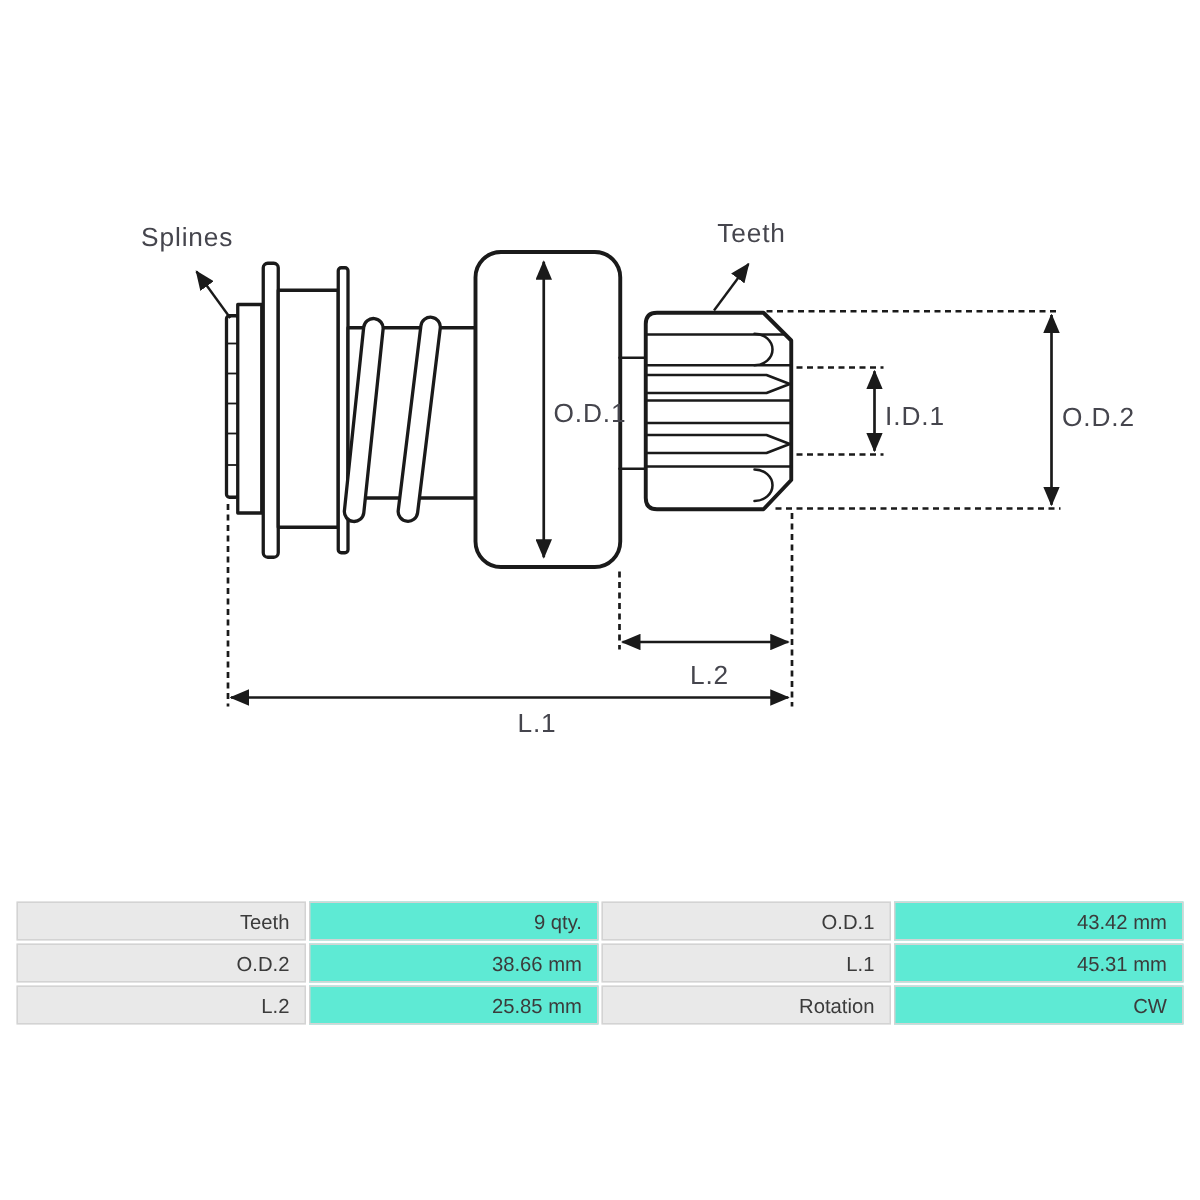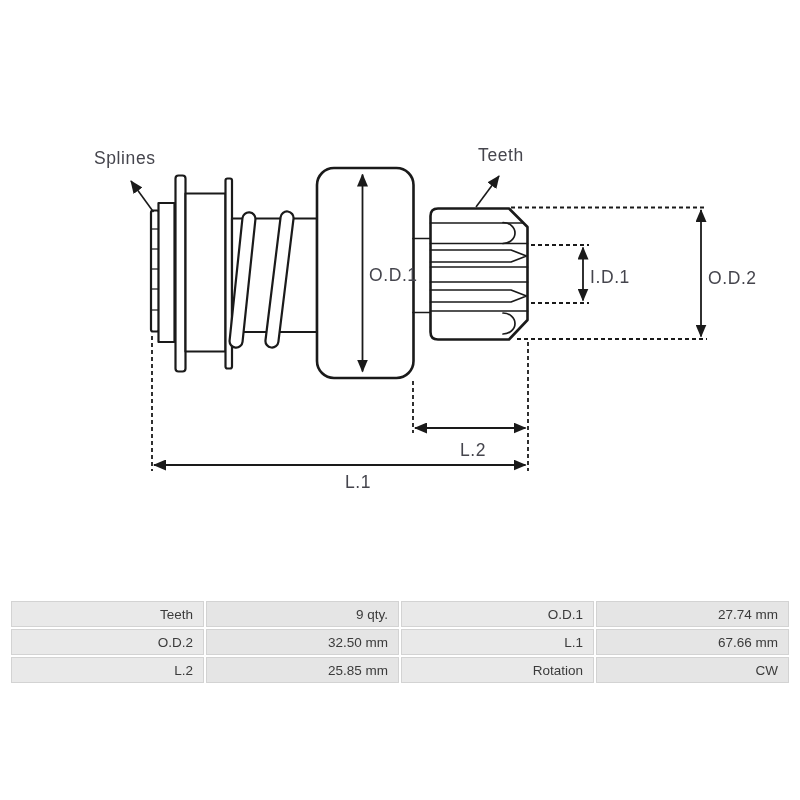--- a/index.html
+++ b/index.html
@@ -10,21 +10,21 @@
   .thin{fill:none;stroke:#1a1a1a;stroke-width:1.7;stroke-linejoin:round;stroke-linecap:round;}
   .tick{stroke:#1a1a1a;stroke-width:1.2;}
   .dash{fill:none;stroke:#1a1a1a;stroke-width:1.8;stroke-dasharray:4 3;}
   .dim{fill:none;stroke:#1a1a1a;stroke-width:1.8;}
   .leader{fill:none;stroke:#1a1a1a;stroke-width:1.6;}
   .dlabel{font-family:"Liberation Sans",sans-serif;font-size:17.5px;letter-spacing:0.6px;
           fill:#45454d;}
   table.spec{position:absolute;left:9px;top:599px;width:782px;table-layout:fixed;
              border-collapse:separate;border-spacing:2px;background:#ffffff;
              font-size:13.5px;color:#3b3b3b;}
-  table.spec td{border:1px solid #d3d3d3;background:#e5e5e5;text-align:right;
+  table.spec td{border:1px solid #d3d3d3;background:#5eead4;text-align:right;
                 vertical-align:middle;height:26px;box-sizing:border-box;
                 padding:0 10px 0 4px;white-space:nowrap;}
   table.spec td.lbl{background:#e9e9e9;}
 </style>
 </head>
 <body>
 
 <div class="page">
 
   <svg class="drawing" width="800" height="560" viewBox="0 0 800 560">
@@ -120,27 +120,27 @@
       <text class="dlabel" x="501" y="161" text-anchor="middle">Teeth</text>
     </g>
   </svg>
 
   <table class="spec">
     <tbody>
       <tr>
         <td class="lbl">Teeth</td>
         <td class="val">9 qty.</td>
         <td class="lbl">O.D.1</td>
-        <td class="val">27.74 mm</td>
+        <td class="val">43.42 mm</td>
       </tr>
       <tr>
         <td class="lbl">O.D.2</td>
-        <td class="val">32.50 mm</td>
+        <td class="val">38.66 mm</td>
         <td class="lbl">L.1</td>
-        <td class="val">67.66 mm</td>
+        <td class="val">45.31 mm</td>
       </tr>
       <tr>
         <td class="lbl">L.2</td>
         <td class="val">25.85 mm</td>
         <td class="lbl">Rotation</td>
         <td class="val">CW</td>
       </tr>
     </tbody>
   </table>
 

